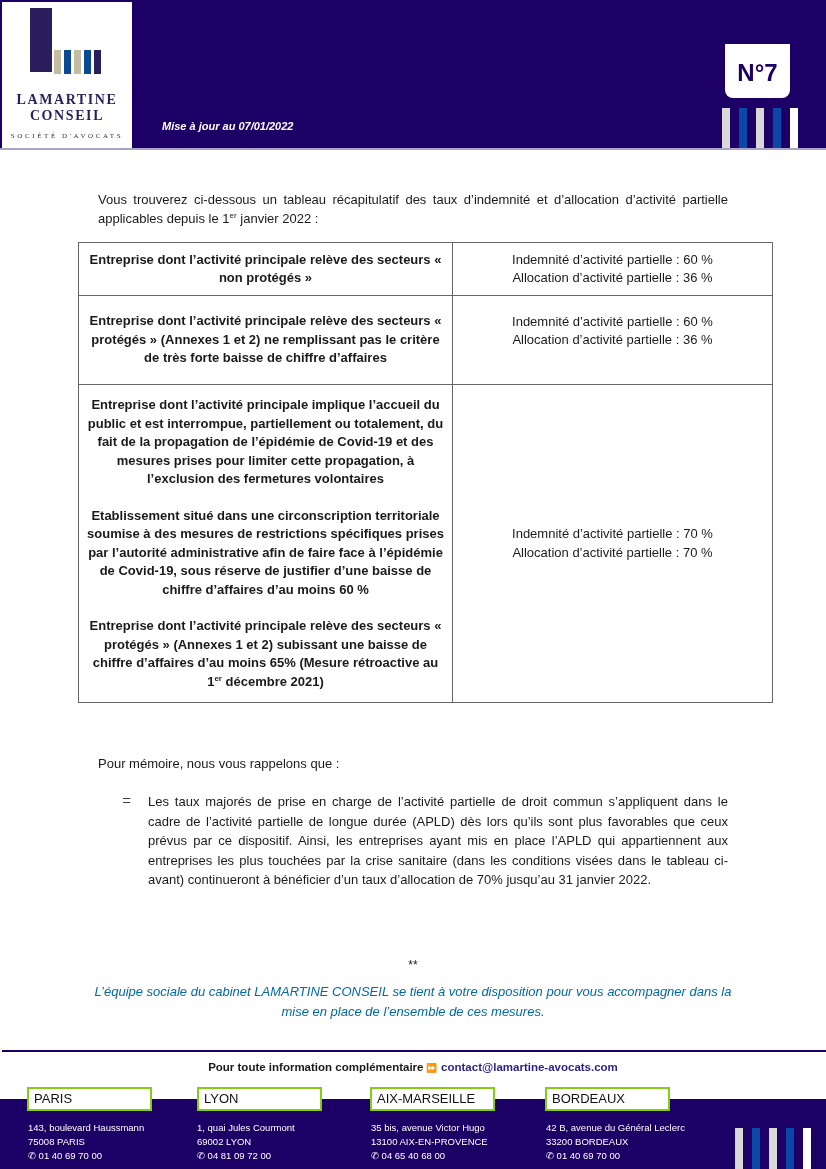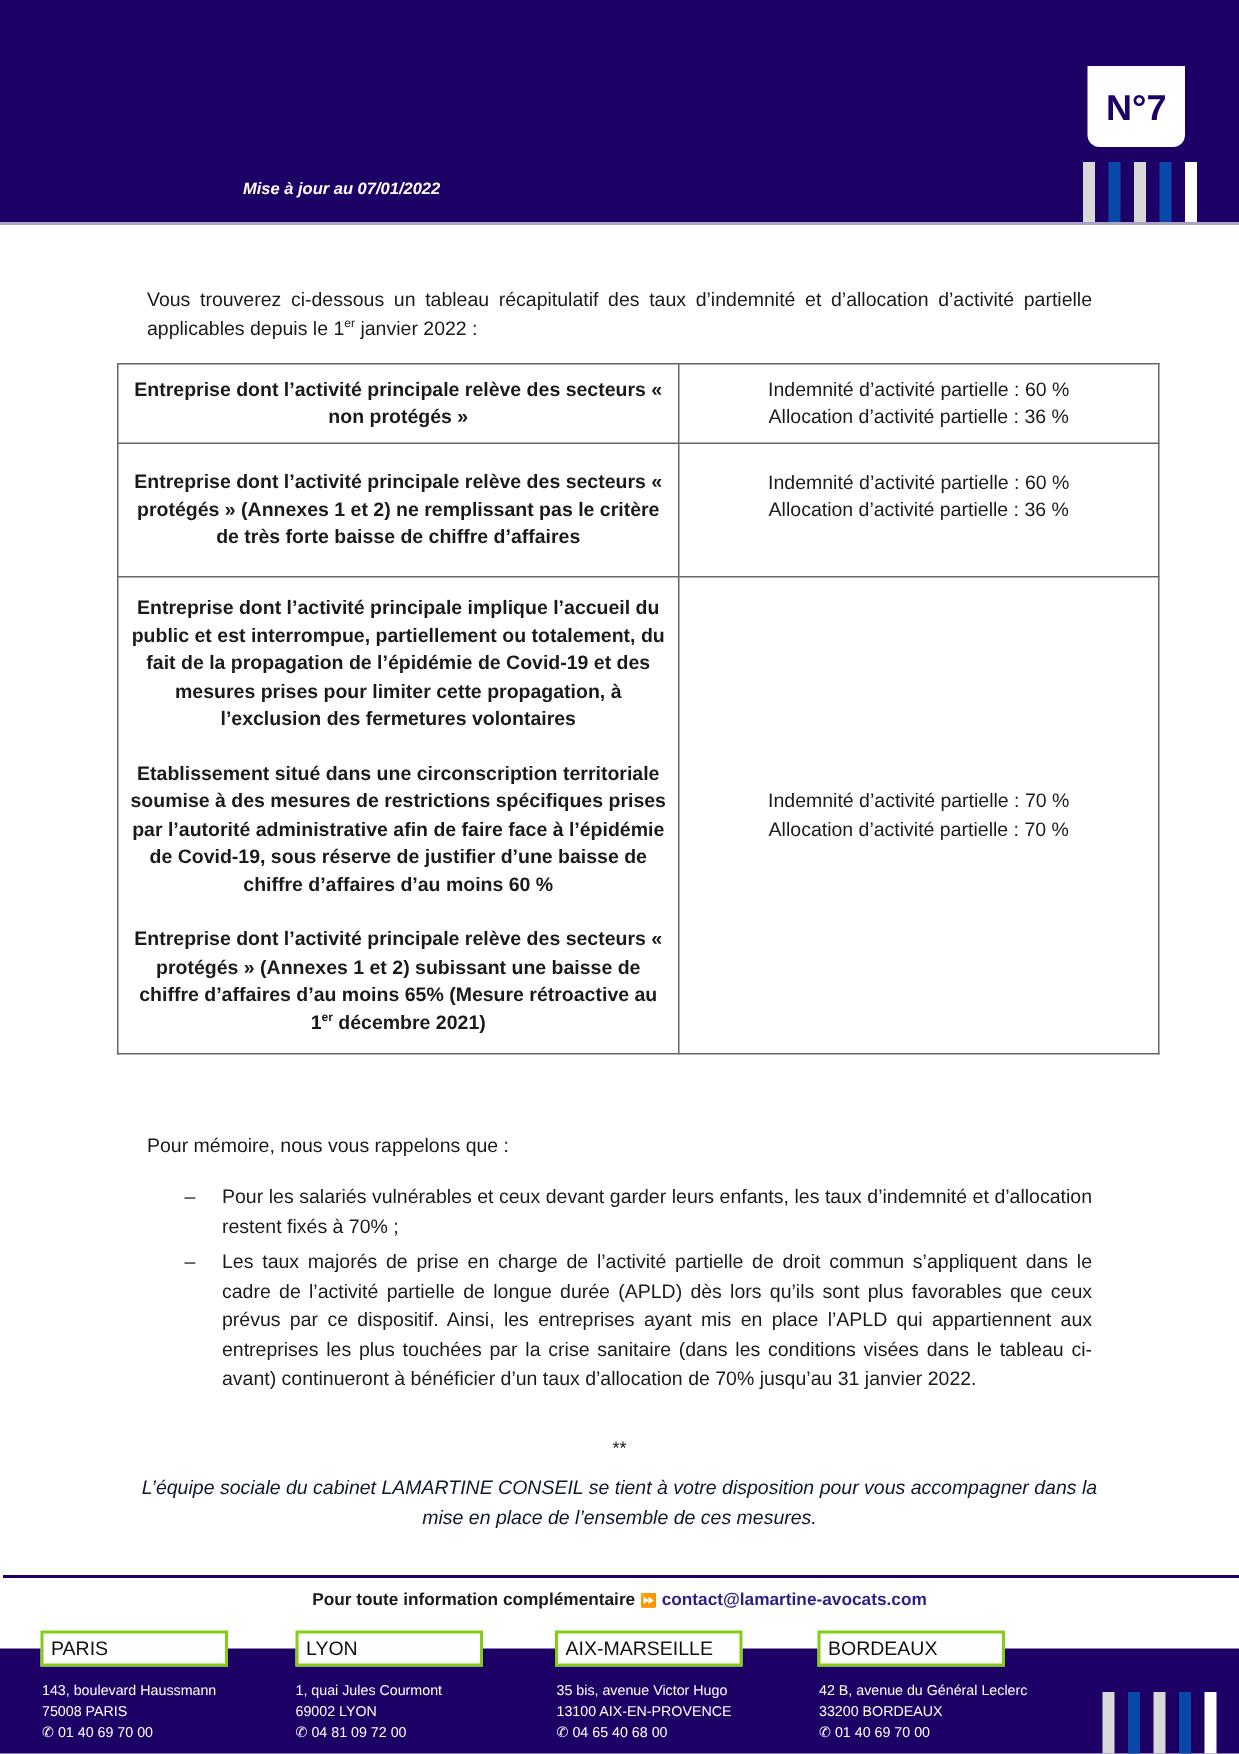--- a/index.html
+++ b/index.html
@@ -24,32 +24,43 @@
   sup{font-size:8px;line-height:0;vertical-align:super;}
   table.t{position:absolute;left:78px;top:242px;width:695px;border-collapse:collapse;font-size:13px;line-height:18.5px;}
   table.t th{background:#646097;color:#fff;font-weight:bold;height:32px;border:1px solid #646097;border-right:1px solid #8883b0;}
   table.t td{border:1px solid #666;text-align:center;vertical-align:middle;padding:0 8px;}
   table.t td.l{width:357px;font-weight:bold;}
   .memo{position:absolute;left:98px;top:756px;font-size:13px;}
   .list{position:absolute;left:148px;top:788px;width:580px;font-size:13px;line-height:19.5px;text-align:justify;}
   .list .li{position:relative;margin-bottom:4px;}
   .list .dash{position:absolute;left:-25px;top:0;}
   .stars{position:absolute;left:0;width:826px;top:958px;text-align:center;font-size:12px;}
-  .closing{position:absolute;left:90px;width:646px;top:982px;text-align:center;font-size:13px;line-height:19.5px;font-style:italic;color:#0f172a;}
+  .closing{position:absolute;left:90px;width:646px;top:982px;text-align:center;font-size:13px;line-height:19.5px;font-style:italic;color:#0369a1;}
   .foot-line{position:absolute;left:2px;top:1050px;width:824px;height:2px;background:#1c0066;}
   .foot-info{position:absolute;left:0;width:826px;top:1061px;text-align:center;font-size:11.5px;font-weight:bold;}
   .foot-info .mail{color:#2a1f8a;}
   .foot-band{position:absolute;left:0;top:1099px;width:826px;height:70px;background:#1c0066;}
   .city{position:absolute;top:1087px;width:116px;height:20px;background:#fff;border:2px solid #84cc16;font-size:13px;line-height:20px;padding-left:5px;color:#111;}
   .addr{position:absolute;top:1121px;font-size:9.5px;line-height:14px;color:#fff;}
 </style>
 </head>
 <body>
 
 <div class="header">
+  <div class="logo">
+    <div class="bar-big"></div>
+    <div class="bar" style="left:52px;background:#c2bca3;"></div>
+    <div class="bar" style="left:62px;background:#0a4a94;"></div>
+    <div class="bar" style="left:72px;background:#c2bca3;"></div>
+    <div class="bar" style="left:82px;background:#0a4a94;"></div>
+    <div class="bar" style="left:92px;background:#2a1f5c;"></div>
+    <div class="lname l1">LAMARTINE</div>
+    <div class="lname l2">CONSEIL</div>
+    <div class="lname l3">SOCIÉTÉ D'AVOCATS</div>
+  </div>
   <div class="h-date">Mise à jour au 07/01/2022</div>
   <div class="issue">N°7</div>
   <div class="stripes" style="left:722px;top:108px;height:42px;">
     <span style="background:#d8d8d8"></span>
       <span style="background:#0a48a8"></span>
       <span style="background:#d8d8d8"></span>
       <span style="background:#0a48a8"></span>
       <span style="background:#fff"></span>
   </div>
   <div class="header-border"></div>
@@ -87,21 +98,21 @@
     <td>
           <div>Indemnité d’activité partielle : 70 %</div>
           <div>Allocation d’activité partielle : 70 %</div>
         </td>
   </tr>
 </tbody>
   </table>
 
 <div class="memo">Pour mémoire, nous vous rappelons que :</div>
 <div class="list">
-  <div class="li"><span class="dash">–</span><span>Pour les salariés vulnérables et ceux devant garder leurs enfants, les taux d’indemnité et d’allocation restent fixés à 70% ;</span></div>
+  <div class="li"><span class="dash">–</span></div>
   <div class="li"><span class="dash">–</span><span>Les taux majorés de prise en charge de l’activité partielle de droit commun s’appliquent dans le cadre de l’activité partielle de longue durée (APLD) dès lors qu’ils sont plus favorables que ceux prévus par ce dispositif. Ainsi, les entreprises ayant mis en place l’APLD qui appartiennent aux entreprises les plus touchées par la crise sanitaire (dans les conditions visées dans le tableau ci-avant) continueront à bénéficier d’un taux d’allocation de 70% jusqu’au 31 janvier 2022.</span></div>
 </div>
 <div class="stars">**</div>
 <div class="closing">L’équipe sociale du cabinet LAMARTINE CONSEIL se tient à votre disposition pour vous accompagner dans la mise en place de l’ensemble de ces mesures.</div>
 
 <div class="foot-line"></div>
 <div class="foot-info">
   <span>Pour toute information complémentaire</span>
   <span style="font-size:9px;">⏩</span>
   <span class="mail">contact@lamartine-avocats.com</span>

